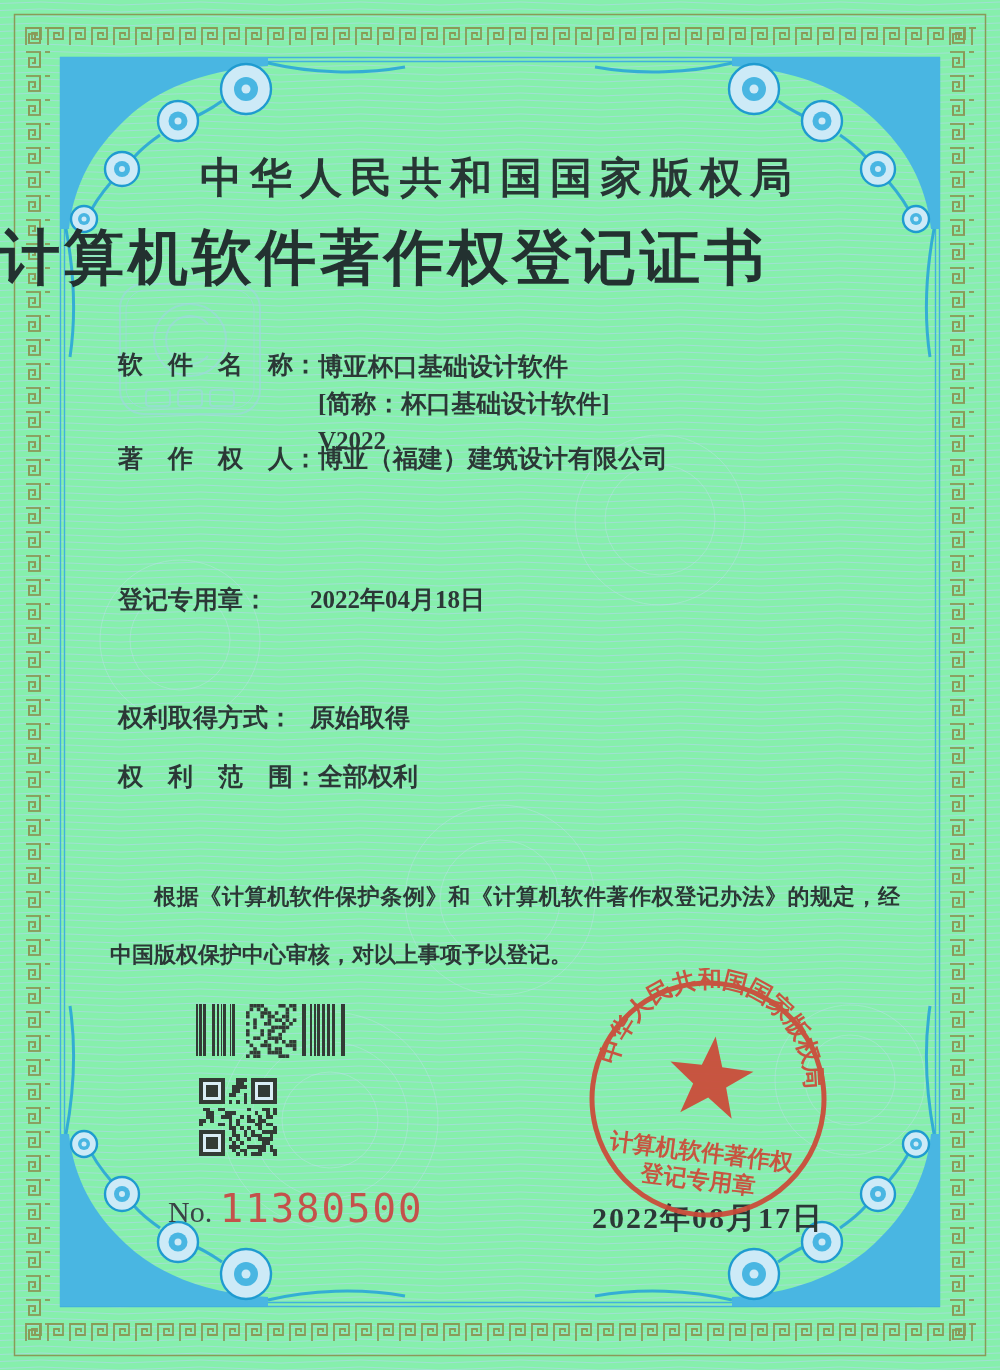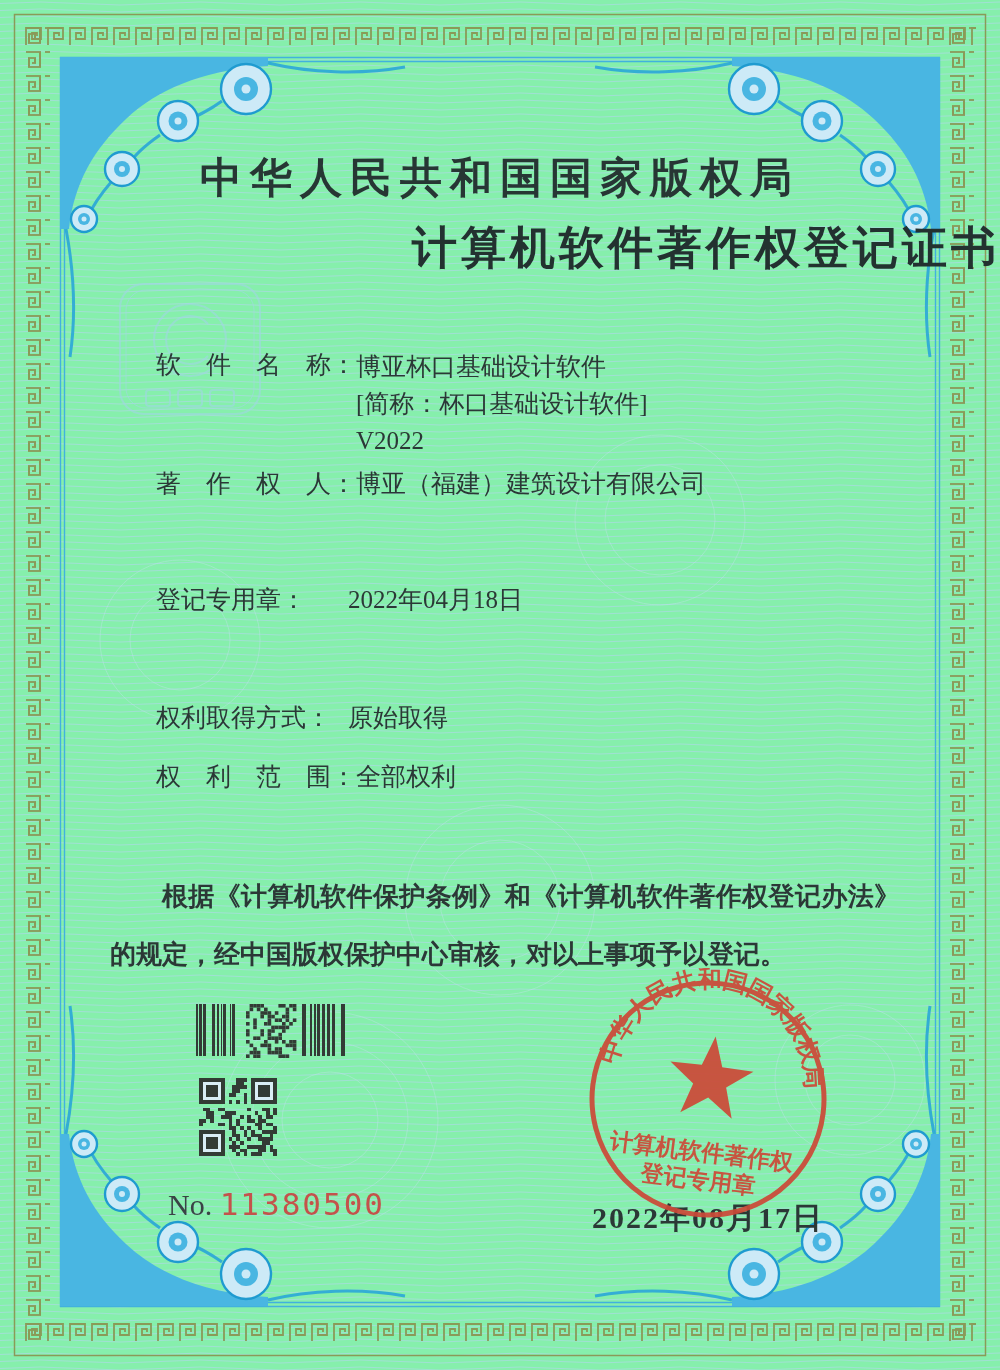--- a/index.html
+++ b/index.html
@@ -3,36 +3,36 @@
 <meta charset="utf-8">
 <style>
   html,body{margin:0;padding:0;background:#9aa4a8;}
   .page{position:relative;width:1000px;height:1370px;margin:0 auto;background:#86efac;
         overflow:hidden;font-family:"Liberation Serif","DejaVu Serif",serif;color:#2b3836;}
   svg.bg,svg.frame{position:absolute;left:0;top:0;}
   svg.frame{z-index:2;pointer-events:none;}
   .content{position:absolute;left:0;top:0;width:1000px;height:1370px;z-index:3;}
   .authority{position:absolute;top:150px;width:100%;text-align:center;
              font-size:42px;font-weight:700;letter-spacing:8px;color:#273634;}
-  .cert-title{position:absolute;top:218px;width:100%;text-align:right;
-              font-size:45px;font-weight:700;letter-spacing:4px;color:#233130;}
+  .cert-title{position:absolute;top:218px;width:100%;text-align:left;
+              font-size:60px;font-weight:700;letter-spacing:4px;color:#233130;}
   .cert-no{position:absolute;top:293px;right:95px;font-size:21px;font-weight:700;}
   .cert-no .lbl{margin-right:16px;}
-  .row{position:absolute;left:118px;font-size:25px;font-weight:400;white-space:nowrap;margin-left:38px;}
+  .row{position:absolute;left:118px;font-size:25px;font-weight:700;white-space:nowrap;}
   .row .lbl{display:inline-block;min-width:192px;vertical-align:top;}
   .row .val-block{display:inline-block;vertical-align:top;line-height:37px;}
-  .r-name{top:348px;}  .r-owner{top:467px;} .r-dev{top:583px;} .r-pub{top:643px;}
+  .r-name{top:348px;}  .r-owner{top:442px;} .r-dev{top:583px;} .r-pub{top:643px;}
   .r-acq{top:701px;}   .r-scope{top:760px;} .r-reg{top:816px;}
-  .statement{position:absolute;left:110px;top:868px;width:790px;font-size:26px;
+  .statement{position:absolute;left:110px;top:868px;width:790px;font-size:22px;
              font-weight:700;line-height:58px;text-align:justify;text-indent:2em;}
   .barcode{position:absolute;left:196px;top:1004px;}
   .qr{position:absolute;left:199px;top:1078px;}
   .serial{position:absolute;left:168px;top:1186px;font-size:30px;color:#3a4345;}
   .serial .num{color:#c4524b;font-family:"DejaVu Sans Mono",monospace;
-               font-size:31px;letter-spacing:2px;font-weight:400;}
+               font-size:39px;letter-spacing:2px;font-weight:400;}
   .issue-date{position:absolute;left:592px;top:1198px;font-size:30px;font-weight:700;
               letter-spacing:2px;z-index:3;}
   .seal{position:absolute;left:577px;top:968px;z-index:5;opacity:.93;}
   .watermark{position:absolute;left:112px;top:278px;z-index:1;}
 </style>
 </head>
 <body>
 
 <div class="page">
 

